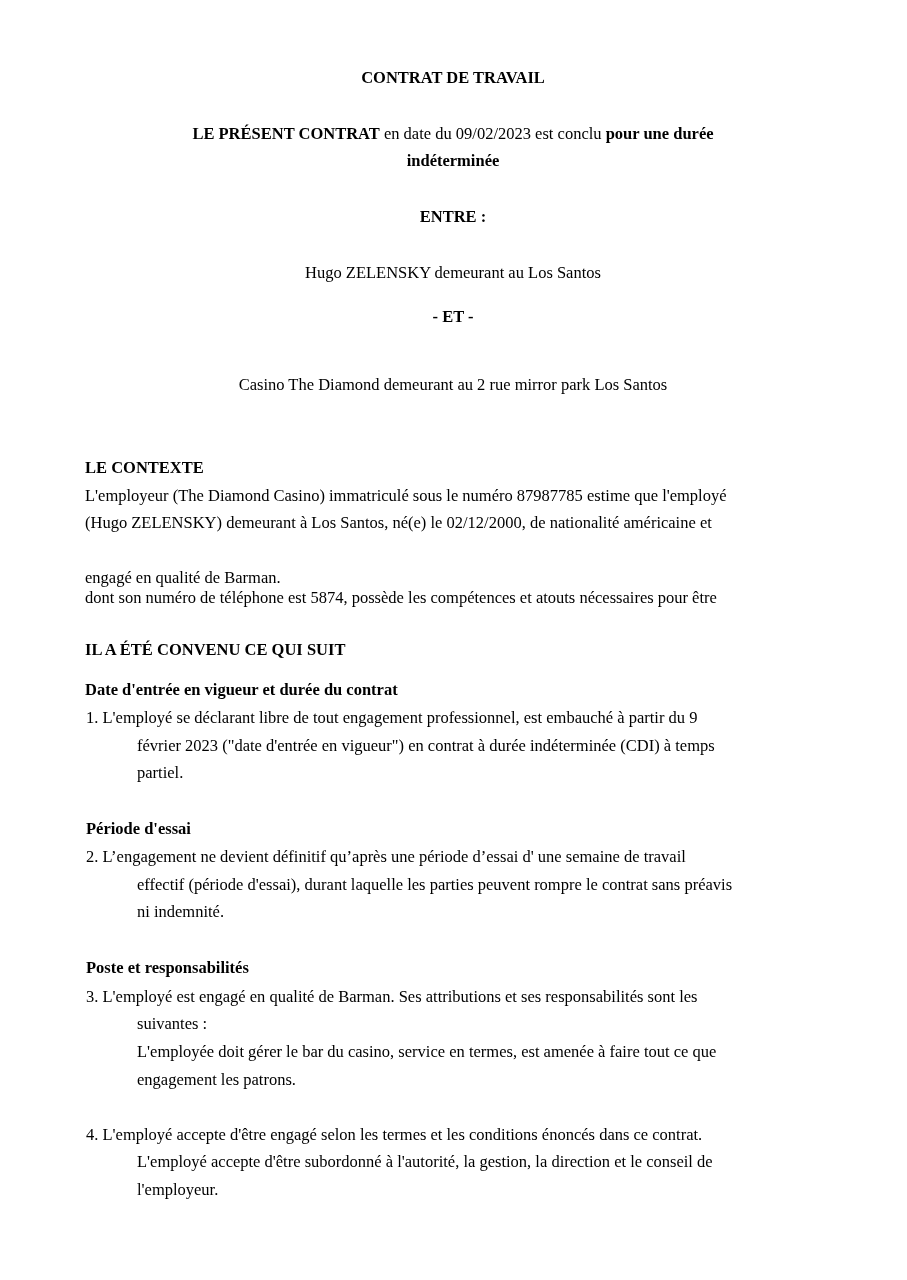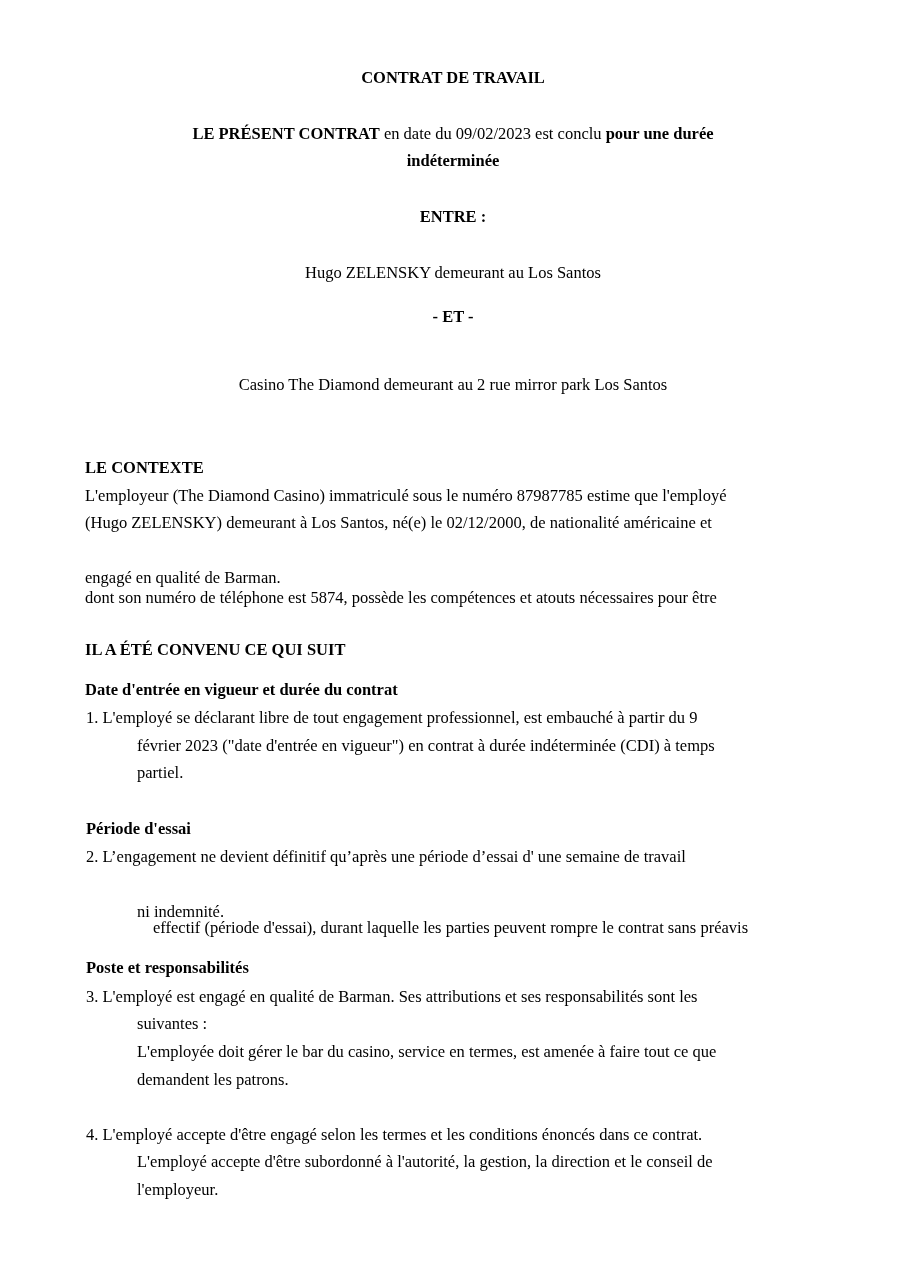--- a/index.html
+++ b/index.html
@@ -37,26 +37,26 @@
 
   <div class="line l0 b" style="top:640px;">IL A ÉTÉ CONVENU CE QUI SUIT</div>
 
   <div class="line l0 b" style="top:680px;">Date d'entrée en vigueur et durée du contrat</div>
   <div class="line l1" style="top:708px;">1. L'employé se déclarant libre de tout engagement professionnel, est embauché à partir du 9</div>
   <div class="line ind" style="top:736px;">février 2023 ("date d'entrée en vigueur") en contrat à durée indéterminée (CDI) à temps</div>
   <div class="line ind" style="top:763px;">partiel.</div>
 
   <div class="line l1 b" style="top:819px;">Période d'essai</div>
   <div class="line l1" style="top:847px;">2. L’engagement ne devient définitif qu’après une période d’essai d' une  semaine de travail</div>
-  <div class="line ind" style="top:918px;margin-left:16px;">effectif (période d'essai), durant laquelle les parties peuvent rompre le contrat sans préavis</div>
+  <div class="line ind" style="top:875px;">effectif (période d'essai), durant laquelle les parties peuvent rompre le contrat sans préavis</div>
   <div class="line ind" style="top:902px;">ni indemnité.</div>
 
   <div class="line l1 b" style="top:958px;">Poste et responsabilités</div>
   <div class="line l1" style="top:987px;">3. L'employé est engagé en qualité de Barman. Ses attributions et ses responsabilités sont les</div>
   <div class="line ind" style="top:1014px;">suivantes :</div>
   <div class="line ind" style="top:1042px;">L'employée doit gérer le bar du casino, service en termes, est amenée à faire tout ce que</div>
-  <div class="line ind" style="top:1070px;">demandent les patrons.</div>
+  <div class="line ind" style="top:1070px;">engagement les patrons.</div>
 
   <div class="line l1" style="top:1125px;">4. L'employé accepte d'être engagé selon les termes et les conditions énoncés dans ce contrat.</div>
   <div class="line ind" style="top:1152px;">L'employé accepte d'être subordonné à l'autorité, la gestion, la direction et le conseil de</div>
   <div class="line ind" style="top:1180px;">l'employeur.</div>
 
 </div>
 
 </body></html>

